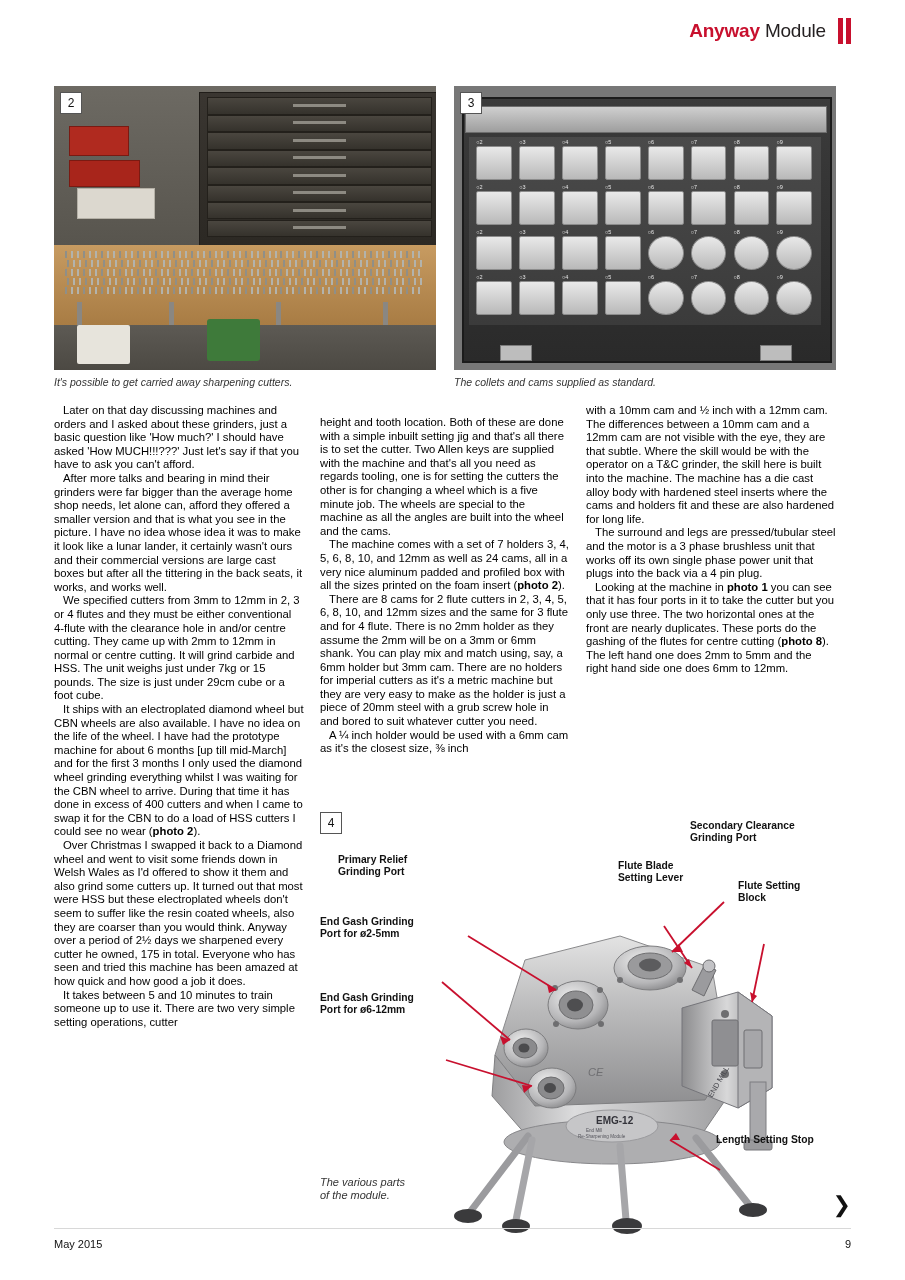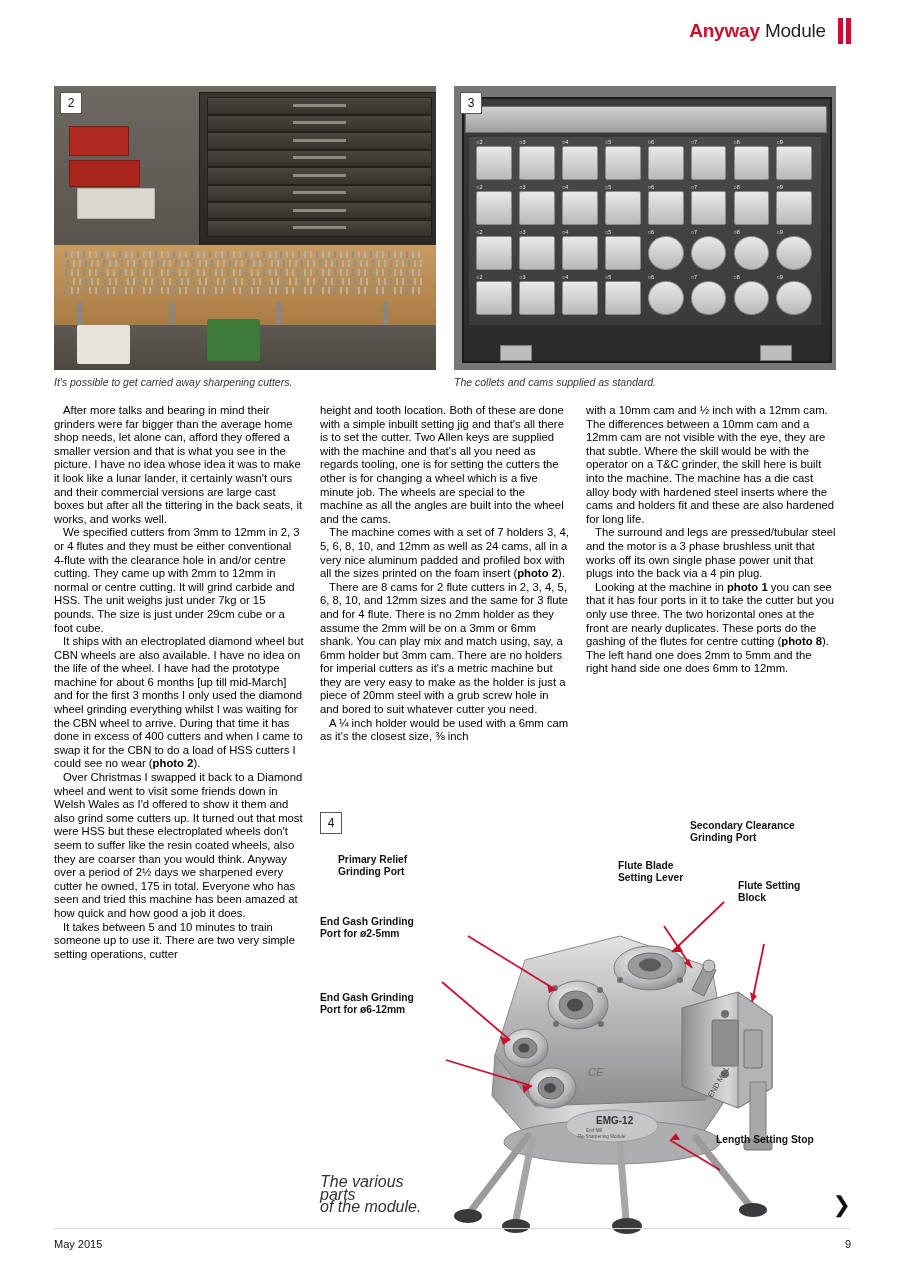--- a/index.html
+++ b/index.html
@@ -94,21 +94,21 @@
   .col {
     position: absolute;
     top: 404px;
     width: 250px;
     font-size: 11.3px;
     line-height: 13.6px;
     text-align: left;
     color: #000;
   }
   #col1 { left: 54px; width: 250px; }
-  #col2 { left: 320px; width: 250px; }
+  #col2 { left: 320px; width: 250px; margin-top: 12px; }
   #col3 { left: 586px; width: 250px; }
   .col p {
     margin: 0;
     text-indent: 9px;
   }
   .col p.noindent { text-indent: 0; }
   .col p b { font-weight: bold; }
 
   
   #fig4 {
@@ -126,21 +126,21 @@
     position: absolute;
     left: 0;
     top: 28px;
     width: 516px;
     height: 394px;
   }
   .fig4-caption {
     position: absolute;
     left: 0px;
     top: 364px;
-    font-size: 16px;
+    font-size: 11px;
     font-style: italic;
     color: #333;
     line-height: 12.5px;
     width: 120px;
   }
   .lbl {
     position: absolute;
     font-size: 10.3px;
     font-weight: bold;
     color: #111;
@@ -634,20 +634,21 @@
       <div class="p3-cell p3-round" style="left: 87.4%; top: 77%; width: 9.6%; height: 17%;"></div>
       <div class="p3-label" style="left: 87.4%; top: 73%;">○9</div>
     </div>
   <div class="p3-latch" style="left:12%"></div>
   <div class="p3-latch" style="left:80%"></div>
   <div class="photo-num">3</div>
 </div>
 <div class="caption" id="cap3">The collets and cams supplied as standard.</div>
 
 <div class="col" id="col1">
+    <p>Later on that day discussing machines and orders and I asked about these grinders, just a basic question like 'How much?' I should have asked 'How MUCH!!!???' Just let's say if that you have to ask you can't afford.</p>
     <p>After more talks and bearing in mind their grinders were far bigger than the average home shop needs, let alone can, afford they offered a smaller version and that is what you see in the picture. I have no idea whose idea it was to make it look like a lunar lander, it certainly wasn't ours and their commercial versions are large cast boxes but after all the tittering in the back seats, it works, and works well.</p>
     <p>We specified cutters from 3mm to 12mm in 2, 3 or 4 flutes and they must be either conventional 4-flute with the clearance hole in and/or centre cutting. They came up with 2mm to 12mm in normal or centre cutting. It will grind carbide and HSS. The unit weighs just under 7kg or 15 pounds. The size is just under 29cm cube or a foot cube.</p>
     <p>It ships with an electroplated diamond wheel but CBN wheels are also available. I have no idea on the life of the wheel. I have had the prototype machine for about 6 months [up till mid-March] and for the first 3 months I only used the diamond wheel grinding everything whilst I was waiting for the CBN wheel to arrive. During that time it has done in excess of 400 cutters and when I came to swap it for the CBN to do a load of HSS cutters I could see no wear (<b>photo 2</b>).</p>
     <p>Over Christmas I swapped it back to a Diamond wheel and went to visit some friends down in Welsh Wales as I'd offered to show it them and also grind some cutters up. It turned out that most were HSS but these electroplated wheels don't seem to suffer like the resin coated wheels, also they are coarser than you would think. Anyway over a period of 2½ days we sharpened every cutter he owned, 175 in total. Everyone who has seen and tried this machine has been amazed at how quick and how good a job it does.</p>
     <p>It takes between 5 and 10 minutes to train someone up to use it. There are two very simple setting operations, cutter</p>
   </div>
 <div class="col" id="col2">
     <p class="noindent">height and tooth location. Both of these are done with a simple inbuilt setting jig and that's all there is to set the cutter. Two Allen keys are supplied with the machine and that's all you need as regards tooling, one is for setting the cutters the other is for changing a wheel which is a five minute job. The wheels are special to the machine as all the angles are built into the wheel and the cams.</p>
     <p>The machine comes with a set of 7 holders 3, 4, 5, 6, 8, 10, and 12mm as well as 24 cams, all in a very nice aluminum padded and profiled box with all the sizes printed on the foam insert (<b>photo 2</b>).</p>
     <p>There are 8 cams for 2 flute cutters in 2, 3, 4, 5, 6, 8, 10, and 12mm sizes and the same for 3 flute and for 4 flute. There is no 2mm holder as they assume the 2mm will be on a 3mm or 6mm shank. You can play mix and match using, say, a 6mm holder but 3mm cam. There are no holders for imperial cutters as it's a metric machine but they are very easy to make as the holder is just a piece of 20mm steel with a grub screw hole in and bored to suit whatever cutter you need.</p>

